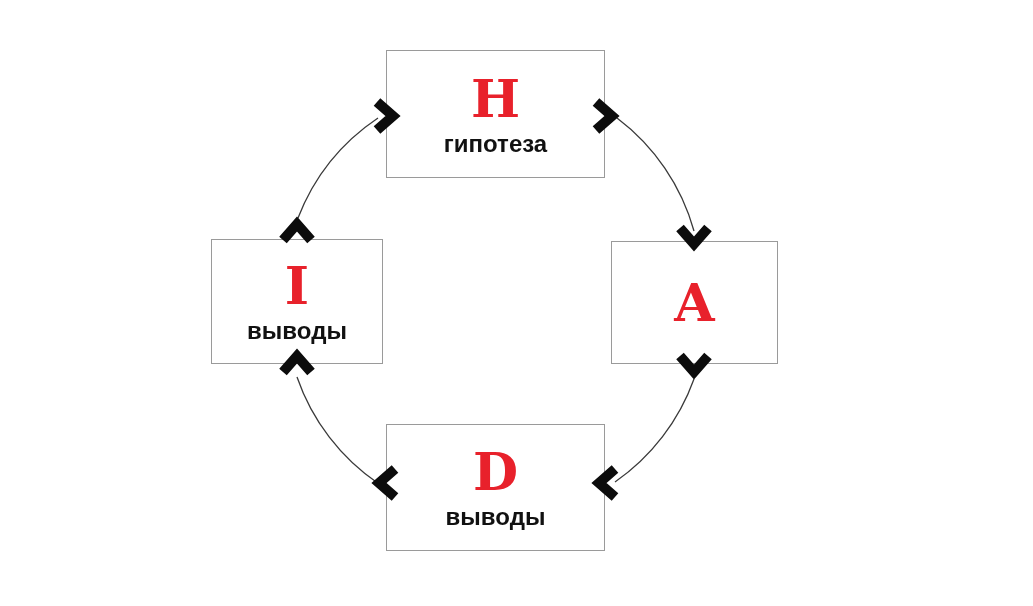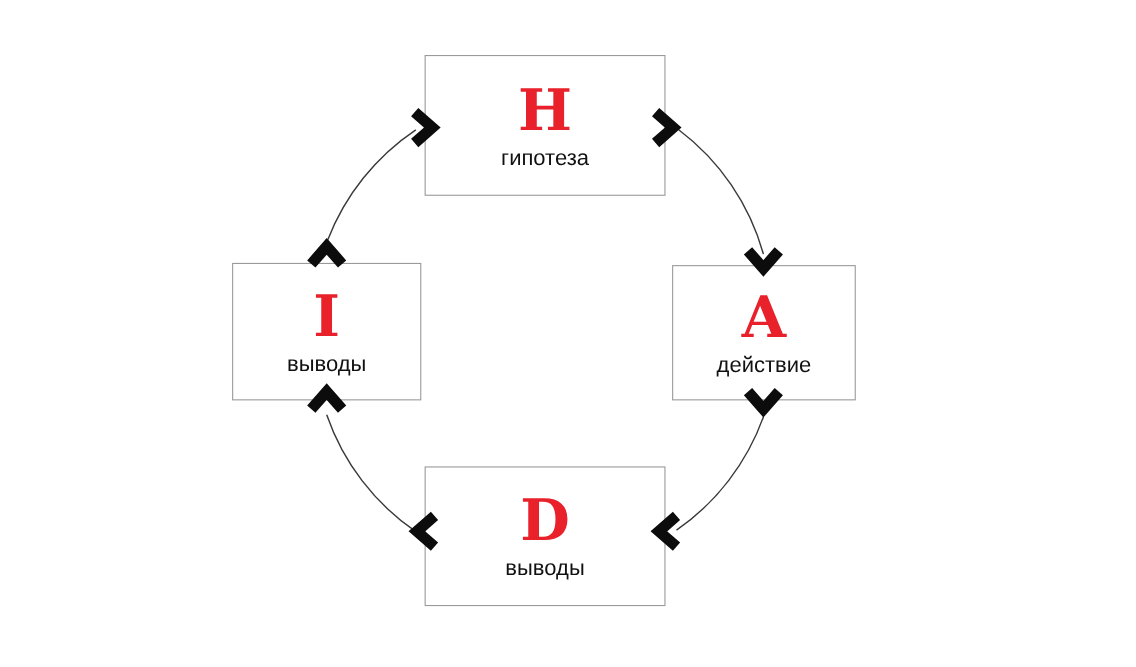--- a/index.html
+++ b/index.html
@@ -34,22 +34,22 @@
   .node-i{left:211px;top:239px;width:172px;height:125px;}
   .letter{
     font-family:"DejaVu Serif",serif;
     font-weight:bold;
     font-size:52px;line-height:1;
     color:var(--letter-red,#e8212b);
   }
   .label{
     margin-top:7px;
     font-family:"Liberation Sans",sans-serif;
-    font-weight:normal;
-    font-size:20px;line-height:1;
+    font-weight:bold;
+    font-size:24px;line-height:1;
     color:var(--label-black,#111111);
     text-align:right;
   }
   .overlay{
     position:absolute;left:0;top:0;
     z-index:2;
     pointer-events:none;
   }
   .arc{
     fill:none;
@@ -69,21 +69,20 @@
 
 <div class="canvas">
 
   <div class="node node-h">
     <div class="letter">H</div>
     <div class="label">гипотеза</div>
   </div>
 
   <div class="node node-a">
     <div class="letter">A</div>
-    <div class="label">действие</div>
   </div>
 
   <div class="node node-d">
     <div class="letter">D</div>
     <div class="label">выводы</div>
   </div>
 
   <div class="node node-i">
     <div class="letter">I</div>
     <div class="label">выводы</div>

